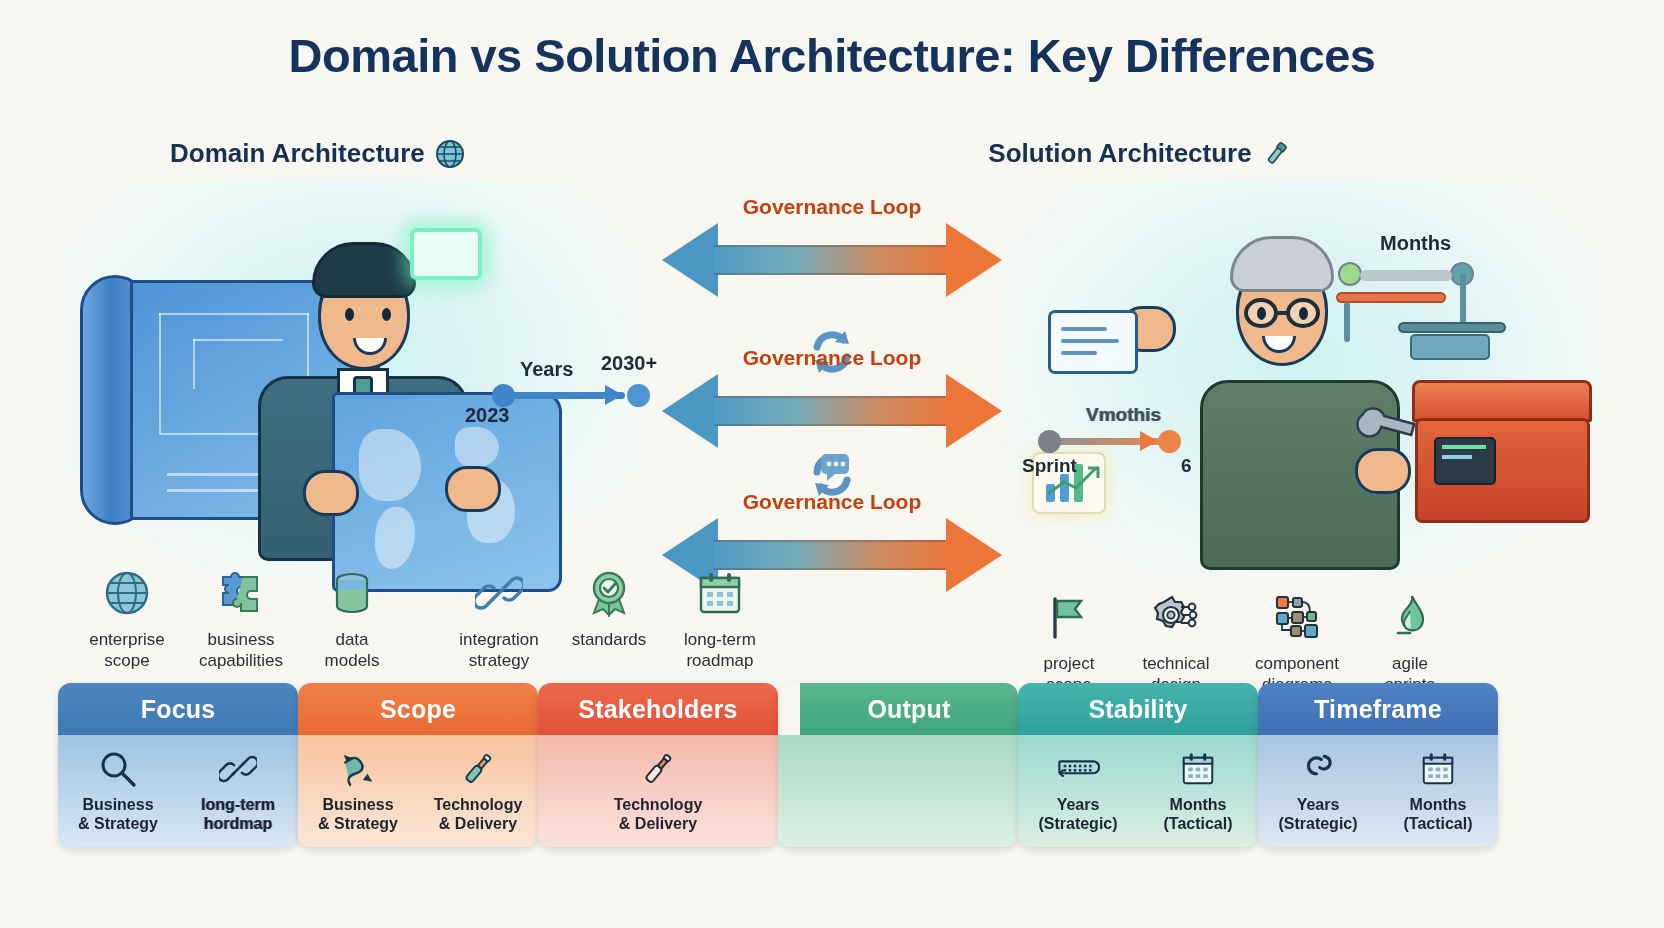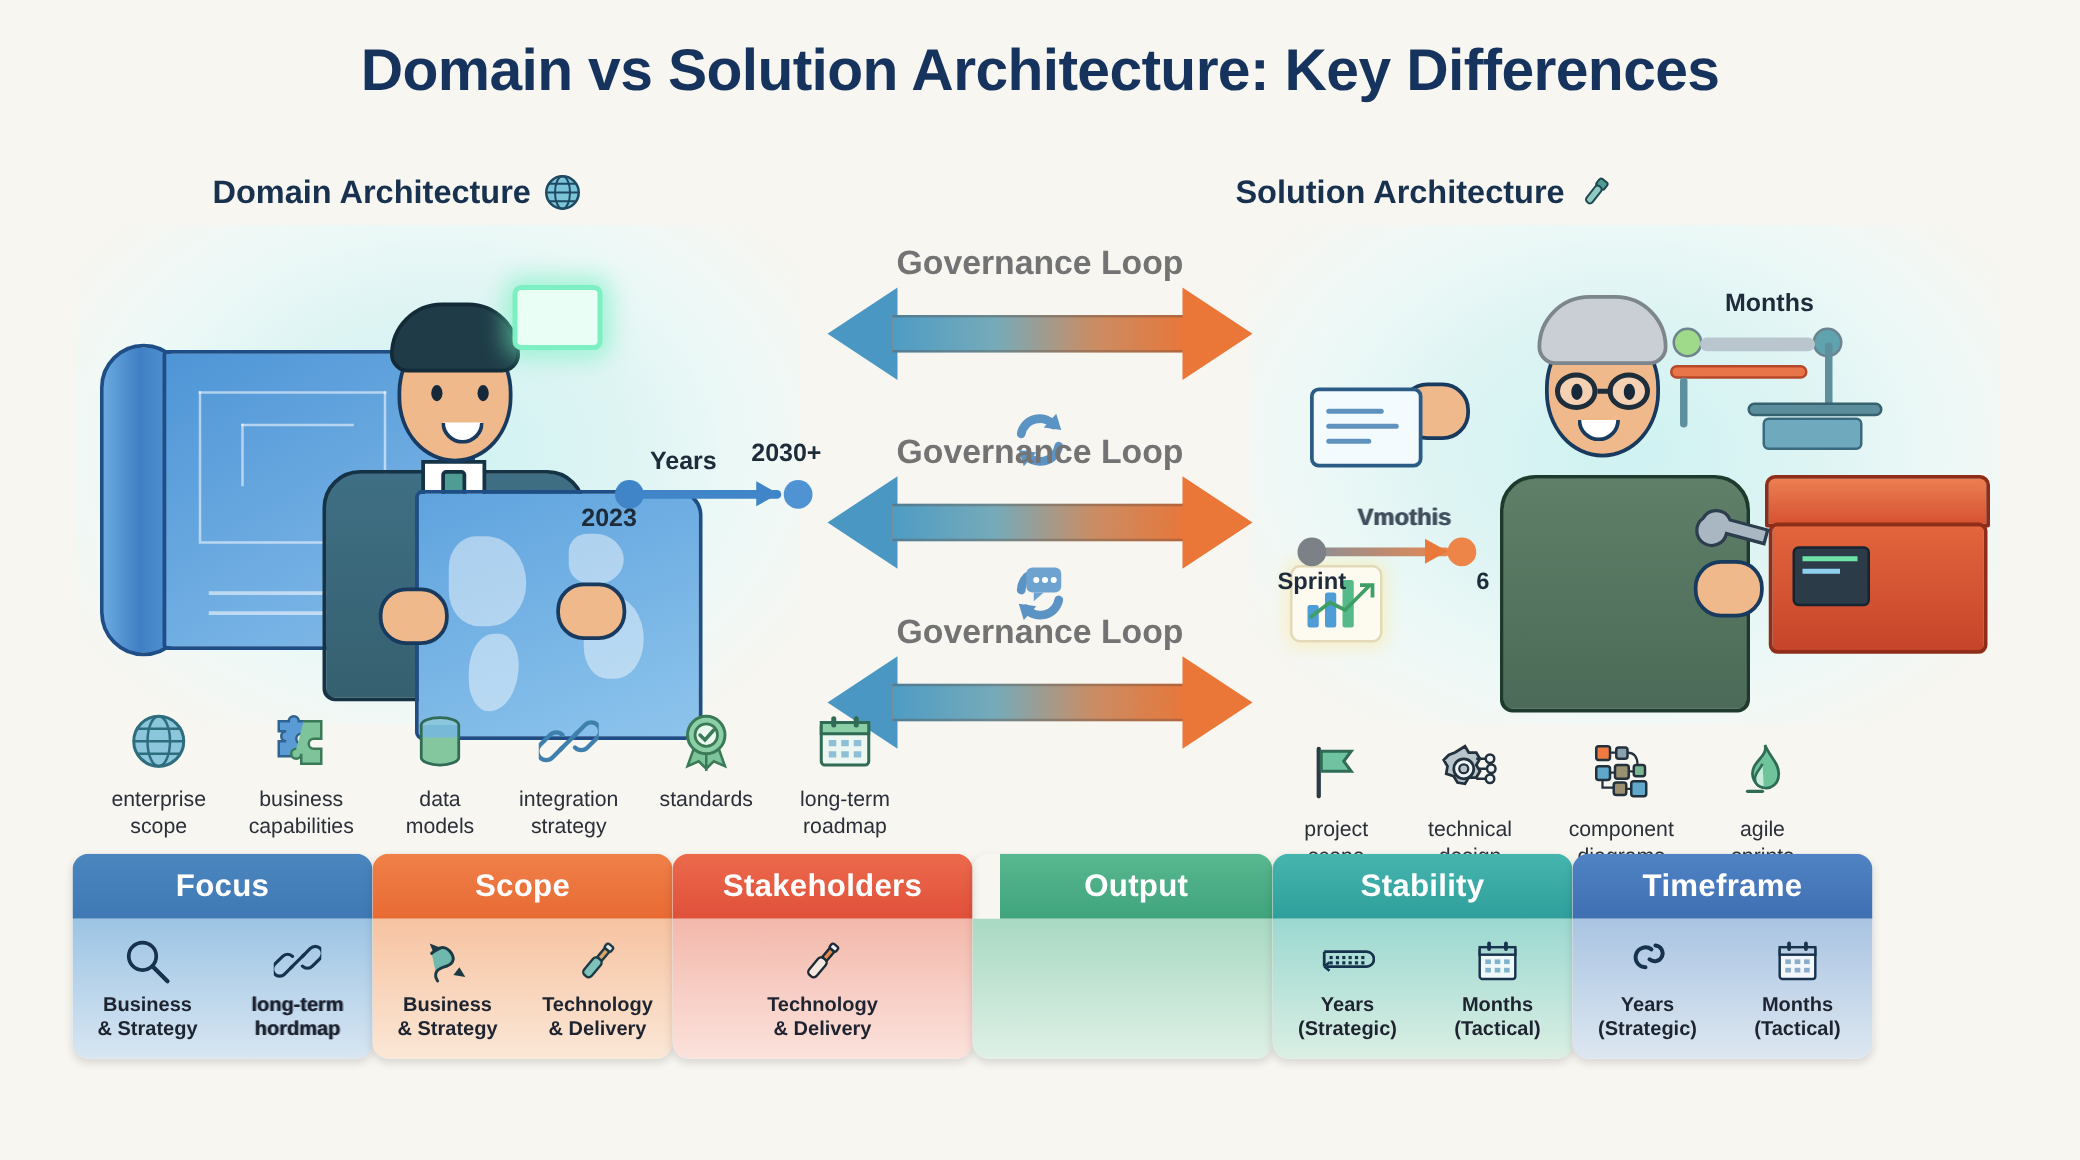--- a/index.html
+++ b/index.html
@@ -137,22 +137,22 @@
   .minichart {
     position: absolute; width: 74px; height: 62px; border-radius: 8px;
     background: #fdfaf0; border: 2px solid #e3d9b8;
     box-shadow: 0 0 12px 4px rgba(250,230,150,.45);
   }
   .mc-bar { position: absolute; bottom: 10px; width: 9px; border-radius: 2px; }
 
   
   .gov-group { position: absolute; left: 662px; width: 340px; }
   .gov-label {
-    width: 340px; text-align: center; font-size: 27px; font-weight: bold;
-    color: #737373; white-space: nowrap;
+    width: 340px; text-align: center; font-size: 21px; font-weight: bold;
+    color: #c2410c; white-space: nowrap;
   }
   .dbl-arrow { position: relative; width: 340px; height: 82px; }
   .dbl-arrow .shaft {
     position: absolute; left: 52px; top: 26px; width: 236px; height: 30px;
     background: linear-gradient(90deg,#4e9cc4 0%,#76aab9 35%,#c98d64 68%,#e8763a 100%);
     border-top: 2px solid rgba(90,70,60,.35); border-bottom: 2px solid rgba(90,70,60,.35);
   }
   .dbl-arrow .tip-l, .dbl-arrow .tip-r {
     position: absolute; top: 4px; width: 0; height: 0;
     border-top: 37px solid transparent; border-bottom: 37px solid transparent;
@@ -417,21 +417,21 @@
         <svg width="48" height="48" viewBox="0 0 48 48">
           <ellipse cx="24" cy="11" rx="15" ry="6" fill="#8cc6dd" stroke="#2f6b55" stroke-width="2.2"></ellipse>
           <path d="M9 11v10c0 3.3 6.7 6 15 6s15-2.7 15-6V11" fill="#78b9d8" stroke="#2f6b55" stroke-width="2.2"></path>
           <path d="M9 21v10c0 3.3 6.7 6 15 6s15-2.7 15-6V21" fill="#84c79f" stroke="#2f6b55" stroke-width="2.2"></path>
           <path d="M9 31v6c0 3.3 6.7 6 15 6s15-2.7 15-6v-6" fill="#84c79f" stroke="#2f6b55" stroke-width="2.2"></path>
         </svg>
       </div>
       <div class="icon-cap">data
 models</div>
     </div>
-    <div class="icon-cell" style="width:94px;">
+    <div class="icon-cell" style="width:94px;margin-left:44px;">
       <div class="icon-box">
         <svg width="48" height="48" viewBox="0 0 48 48">
           <g stroke="#3f7fae" stroke-width="3.4" fill="none" stroke-linecap="round">
             <path d="M19 29 L11 37 a7 7 0 0 1-10-10 l8-8 a7 7 0 0 1 10 0"></path>
             <path d="M29 19 L37 11 a7 7 0 0 1 10 10 l-8 8 a7 7 0 0 1-10 0"></path>
             <path d="M17 31 L31 17"></path>
           </g>
         </svg>
       </div>
       <div class="icon-cap">integration

